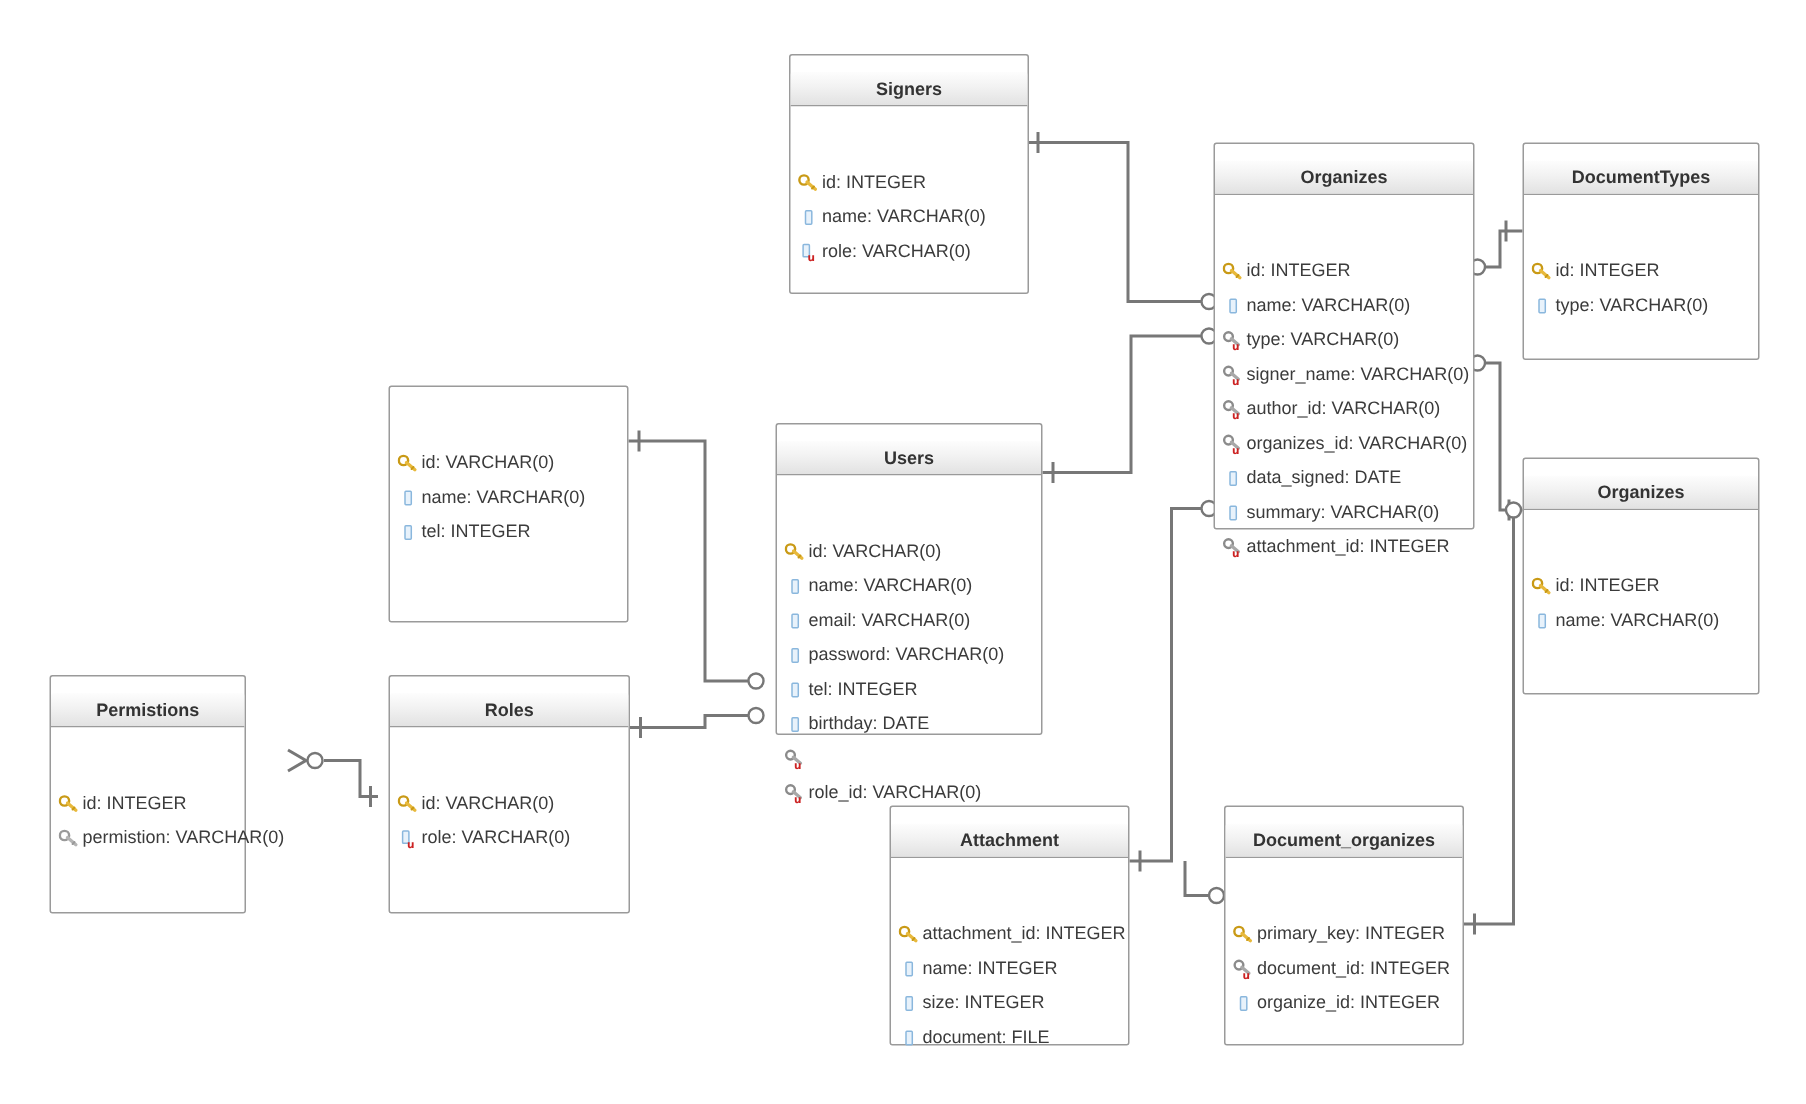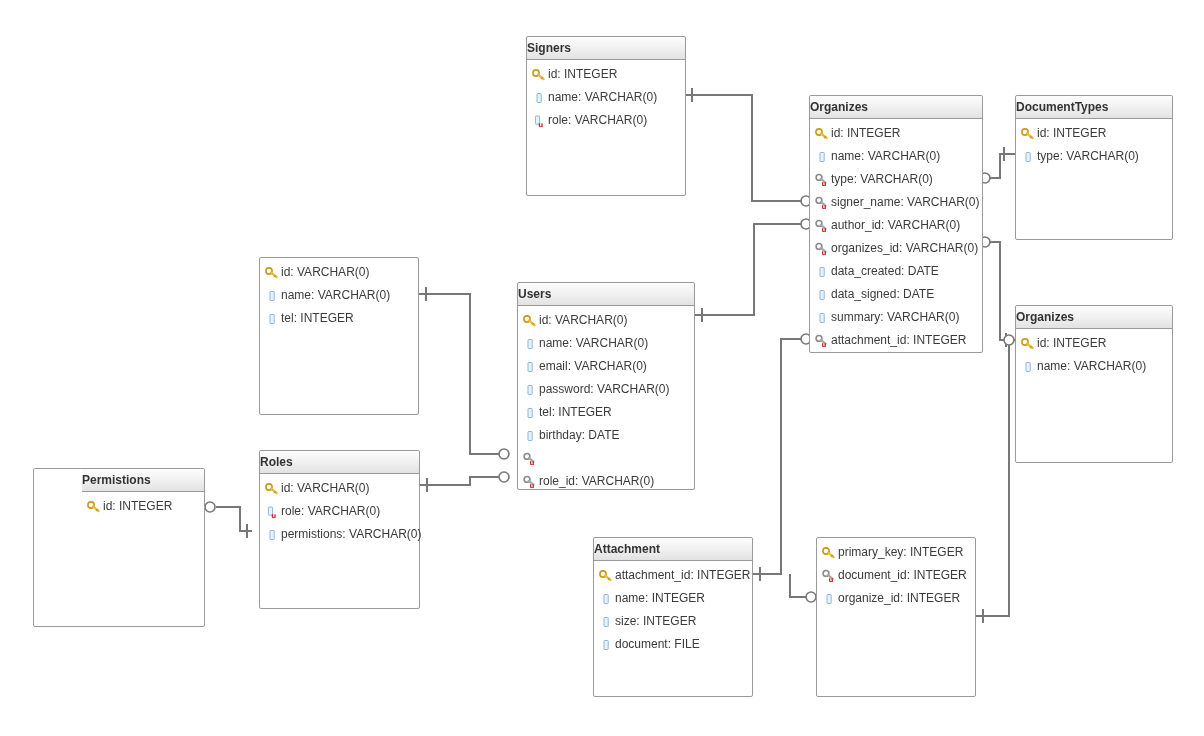--- a/index.html
+++ b/index.html
@@ -23,32 +23,33 @@
     position: absolute;
     box-sizing: border-box;
     background: #ffffff;
     border: 1px solid #9a9a9a;
     border-radius: 2px;
     box-shadow: 0 0 0 0 rgba(0,0,0,0);
   }
   .entity-header {
     height: 22px;
     line-height: 22px;
-    text-align: left;
+    text-align: center;
     font-size: 12px;
     font-weight: bold;
     color: #333333;
     border-bottom: 1px solid #9a9a9a;
     background: linear-gradient(to bottom, #fdfdfd 0%, #f2f2f2 45%, #e2e2e2 100%);
     border-top-left-radius: 2px;
     border-top-right-radius: 2px;
     white-space: nowrap;
     overflow: hidden;
-  }
-  .entity-body { padding: 3px 0 0 0; }
+    margin-top: 11px;
+  }
+  .entity-body { padding: 3px 0 0 0; margin-top: 36px; }
   .attr {
     height: 23px;
     line-height: 23px;
     display: flex;
     align-items: center;
     font-size: 12px;
     color: #3b3b3b;
     padding-left: 5px;
     white-space: nowrap;
   }
@@ -233,28 +234,20 @@
             </svg>
           </span>
           <span class="attr-label">organizes_id: VARCHAR(0)</span>
         </div>
         <div class="attr">
           <span class="ico">
             <svg width="14" height="14" viewBox="0 0 14 14">
               <rect x="5" y="2.5" width="4.2" height="9" rx="0.6" fill="#e8f2fb" stroke="#8ab7dd" stroke-width="1"></rect>
             </svg>
           </span>
-          <span class="attr-label">data_created: DATE</span>
-        </div>
-        <div class="attr">
-          <span class="ico">
-            <svg width="14" height="14" viewBox="0 0 14 14">
-              <rect x="5" y="2.5" width="4.2" height="9" rx="0.6" fill="#e8f2fb" stroke="#8ab7dd" stroke-width="1"></rect>
-            </svg>
-          </span>
           <span class="attr-label">data_signed: DATE</span>
         </div>
         <div class="attr">
           <span class="ico">
             <svg width="14" height="14" viewBox="0 0 14 14">
               <rect x="5" y="2.5" width="4.2" height="9" rx="0.6" fill="#e8f2fb" stroke="#8ab7dd" stroke-width="1"></rect>
             </svg>
           </span>
           <span class="attr-label">summary: VARCHAR(0)</span>
         </div>
@@ -420,33 +413,44 @@
               <circle cx="4" cy="4.4" r="2.9" fill="none" stroke="#8b8b8b" stroke-width="1.6"></circle>
               <circle cx="4" cy="4.4" r="1" fill="#ffffff"></circle>
               <path d="M5.9 5.8 L10.6 9.8" stroke="#a8a8a8" stroke-width="2.2" stroke-linecap="round"></path>
               <text x="6.4" y="13.4" font-family="DejaVu Sans, sans-serif" font-size="7" font-weight="bold" fill="#cc2222">u</text>
             </svg>
           </span>
           <span class="attr-label">role_id: VARCHAR(0)</span>
         </div>
       </div>
     </div>
-    <div class="entity" style="left: 33px; top: 468px; width: 172px; height: 159px; padding-left: 48px;">
+    <div class="entity" style="left: 33px; top: 450px; width: 131px; height: 159px;">
       <div class="entity-header">Permistions</div>
       <div class="entity-body">
         <div class="attr">
           <span class="ico">
             <svg width="14" height="14" viewBox="0 0 14 14">
               <circle cx="4" cy="5" r="3.1" fill="none" stroke="#c99a16" stroke-width="1.6"></circle>
               <circle cx="4" cy="5" r="1.1" fill="#ffffff"></circle>
               <path d="M6 6.4 L11.6 11.2" stroke="#e8b93c" stroke-width="2.2" stroke-linecap="round"></path>
               <path d="M9.4 10.6 L10.6 9.4" stroke="#c99a16" stroke-width="1.4" stroke-linecap="round"></path>
             </svg>
           </span>
           <span class="attr-label">id: INTEGER</span>
+        </div>
+        <div class="attr">
+          <span class="ico">
+            <svg width="14" height="14" viewBox="0 0 14 14">
+              <circle cx="4" cy="5" r="3.1" fill="none" stroke="#9a9a9a" stroke-width="1.6"></circle>
+              <circle cx="4" cy="5" r="1.1" fill="#ffffff"></circle>
+              <path d="M6 6.4 L11.6 11.2" stroke="#b5b5b5" stroke-width="2.2" stroke-linecap="round"></path>
+              <path d="M9.4 10.6 L10.6 9.4" stroke="#9a9a9a" stroke-width="1.4" stroke-linecap="round"></path>
+            </svg>
+          </span>
+          <span class="attr-label">permistion: VARCHAR(0)</span>
         </div>
       </div>
     </div>
     <div class="entity" style="left: 259px; top: 450px; width: 161px; height: 159px;">
       <div class="entity-header">Roles</div>
       <div class="entity-body">
         <div class="attr">
           <span class="ico">
             <svg width="14" height="14" viewBox="0 0 14 14">
               <circle cx="4" cy="5" r="3.1" fill="none" stroke="#c99a16" stroke-width="1.6"></circle>
@@ -459,28 +463,20 @@
         </div>
         <div class="attr">
           <span class="ico">
             <svg width="14" height="14" viewBox="0 0 14 14">
               <rect x="3.4" y="2" width="4.2" height="8.2" rx="0.6" fill="#e8f2fb" stroke="#8ab7dd" stroke-width="1"></rect>
               <text x="6.3" y="13" font-family="DejaVu Sans, sans-serif" font-size="7" font-weight="bold" fill="#cc2222">u</text>
             </svg>
           </span>
           <span class="attr-label">role: VARCHAR(0)</span>
         </div>
-        <div class="attr">
-          <span class="ico">
-            <svg width="14" height="14" viewBox="0 0 14 14">
-              <rect x="5" y="2.5" width="4.2" height="9" rx="0.6" fill="#e8f2fb" stroke="#8ab7dd" stroke-width="1"></rect>
-            </svg>
-          </span>
-          <span class="attr-label">permistions: VARCHAR(0)</span>
-        </div>
       </div>
     </div>
     <div class="entity" style="left: 593px; top: 537px; width: 160px; height: 160px;">
       <div class="entity-header">Attachment</div>
       <div class="entity-body">
         <div class="attr">
           <span class="ico">
             <svg width="14" height="14" viewBox="0 0 14 14">
               <circle cx="4" cy="5" r="3.1" fill="none" stroke="#c99a16" stroke-width="1.6"></circle>
               <circle cx="4" cy="5" r="1.1" fill="#ffffff"></circle>
@@ -510,20 +506,21 @@
           <span class="ico">
             <svg width="14" height="14" viewBox="0 0 14 14">
               <rect x="5" y="2.5" width="4.2" height="9" rx="0.6" fill="#e8f2fb" stroke="#8ab7dd" stroke-width="1"></rect>
             </svg>
           </span>
           <span class="attr-label">document: FILE</span>
         </div>
       </div>
     </div>
     <div class="entity" style="left: 816px; top: 537px; width: 160px; height: 160px;">
+      <div class="entity-header">Document_organizes</div>
       <div class="entity-body">
         <div class="attr">
           <span class="ico">
             <svg width="14" height="14" viewBox="0 0 14 14">
               <circle cx="4" cy="5" r="3.1" fill="none" stroke="#c99a16" stroke-width="1.6"></circle>
               <circle cx="4" cy="5" r="1.1" fill="#ffffff"></circle>
               <path d="M6 6.4 L11.6 11.2" stroke="#e8b93c" stroke-width="2.2" stroke-linecap="round"></path>
               <path d="M9.4 10.6 L10.6 9.4" stroke="#c99a16" stroke-width="1.4" stroke-linecap="round"></path>
             </svg>
           </span>

